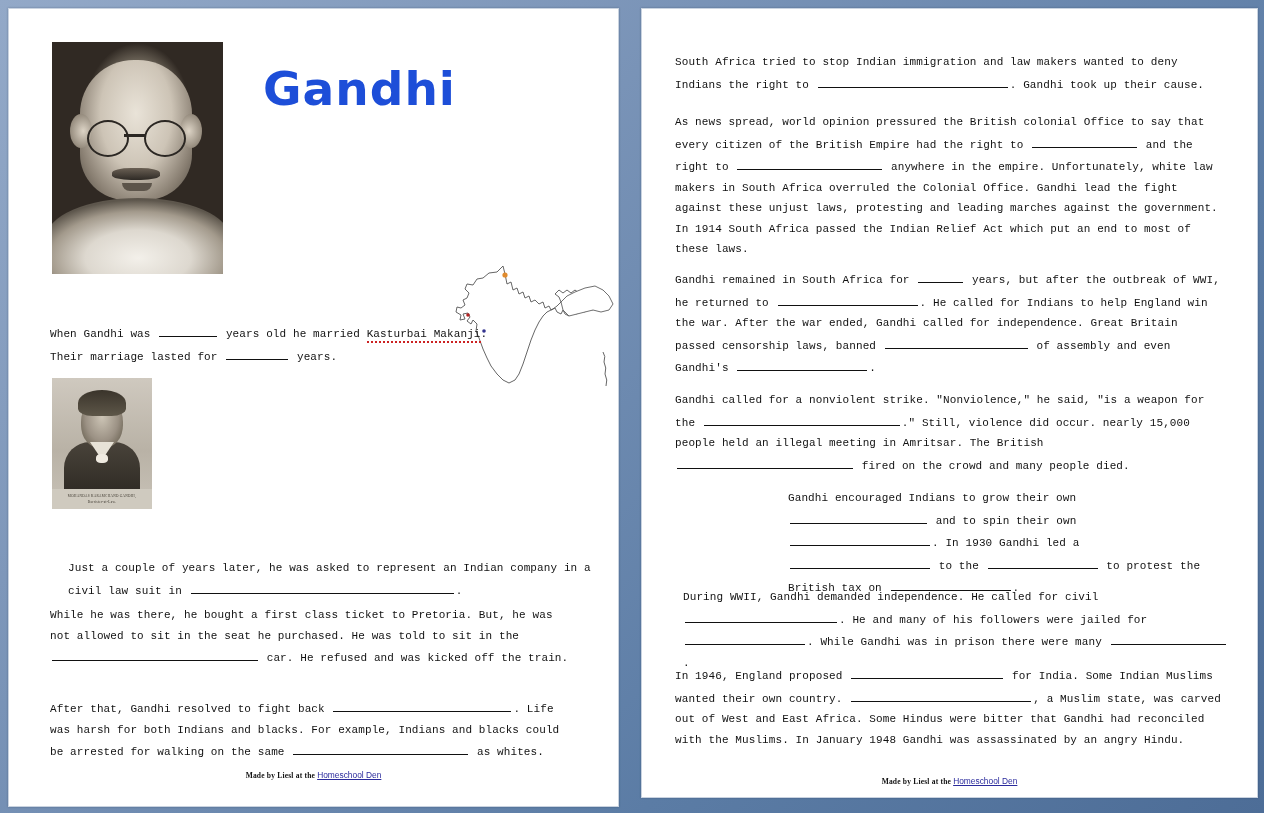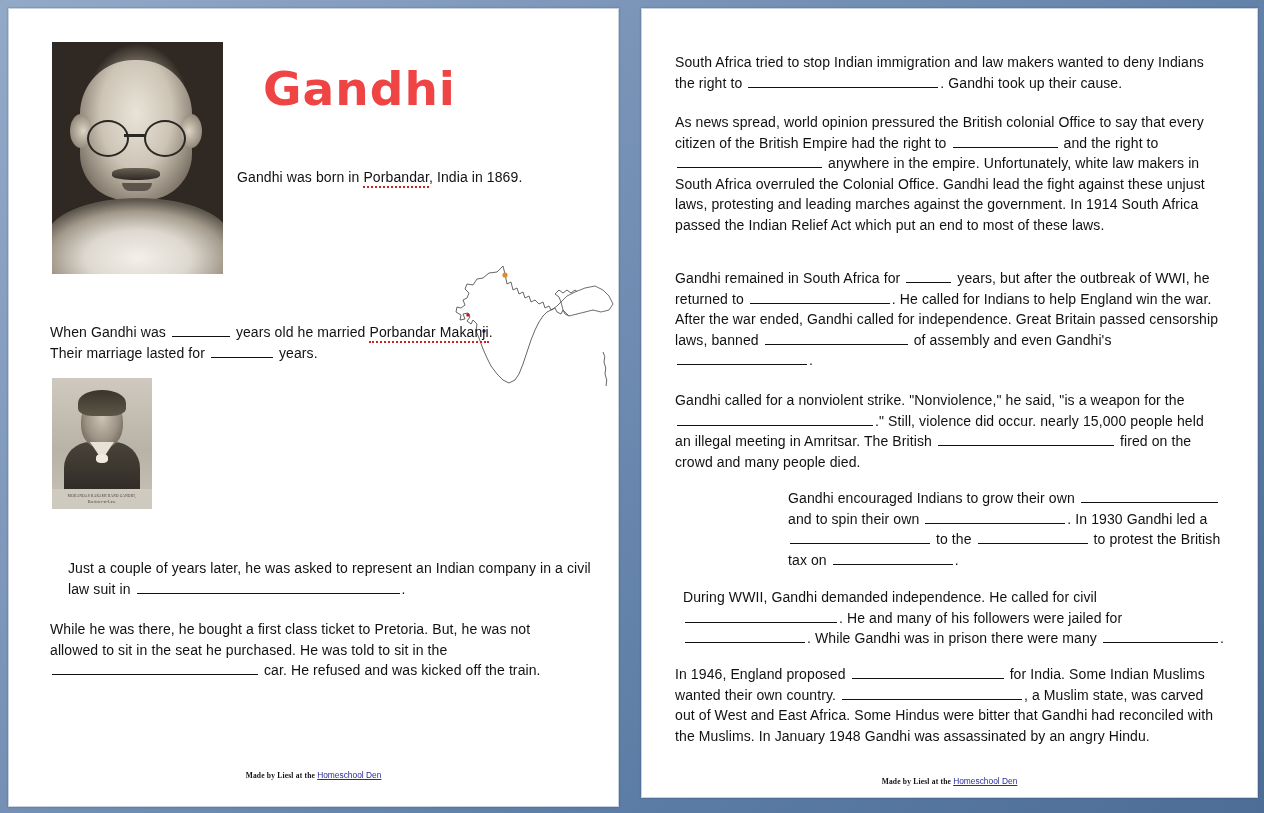--- a/index.html
+++ b/index.html
@@ -17,22 +17,22 @@
     box-shadow:0 0 2px rgba(20,40,70,.35);
     overflow:hidden;
   }
   #page-left{left:8px;width:609px;height:797px;}
   #page-right{left:641px;width:615px;height:788px;}
 
   .sheet{position:relative;width:100%;height:100%;}
 
   
   .txt{
-    font-family:Liberation Sans, sans-serif;
-    font-size:14px;line-height:20.5px;color:#111;
+    font-family:Liberation Mono, monospace;
+    font-size:11px;line-height:20.5px;color:#111;
     letter-spacing:.1px;
   }
   .blank{
     display:inline-block;border-bottom:1.3px solid #111;
     height:14px;vertical-align:baseline;margin:0 2px;
   }
   .misspell{
     border-bottom:2px dotted #cc2222;
     padding-bottom:1px;
   }
@@ -110,21 +110,21 @@
         <div class="ear-r"></div>
         <div class="glass-l"></div>
         <div class="glass-r"></div>
         <div class="bridge"></div>
         <div class="mustache"></div>
         <div class="mouth"></div>
         <div class="shawl"></div>
       </div>
 
       <div style="position:absolute;left:254px;top:52px;width:330px;height:62px;">
-        <span id="title-text" style="font-family:'DejaVu Sans',sans-serif;font-weight:bold;font-size:47px;line-height:56px;color:#ef4444;letter-spacing:1px;">Gandhi</span>
+        <span id="title-text" style="font-family:'DejaVu Sans',sans-serif;font-weight:bold;font-size:47px;line-height:56px;color:#1d4ed8;letter-spacing:1px;">Gandhi</span>
       </div>
 
       <div id="india-map">
         <svg viewBox="0 0 182 150" width="182" height="150">
           <path d="M60 14 L54 20 L46 21 L40 26 L34 27 L30 33 L24 32 L22 37 L26 41 L24 46 L20 48 L22 53
                    L18 56 L14 55 L13 60 L18 63 L17 68 L22 67 L20 62 L25 61 L27 65 L24 69 L28 72
                    L30 68 L34 72 L33 79 L36 86 L40 97 L44 106 L48 114 L54 122 L60 128 L66 131 L72 128
                    L76 122 L80 112 L84 100 L88 88 L92 78 L96 70 L100 64 L104 60 L110 57 L114 54
                    L118 50 L116 45 L112 42 L116 38 L120 41 L124 38 L128 41 L132 38 L136 41 L140 38
                    L144 42 L148 40 L152 44 L156 42 L160 46 L162 52 L158 56 L154 54 L150 58 L146 56
@@ -145,33 +145,33 @@
         <div class="yg-head"></div>
         <div class="yg-hair"></div>
         <div class="yg-collar"></div>
         <div class="yg-tie"></div>
         <div class="yg-caption">
           <div>MOHANDAS KARAMCHAND GANDHI,</div>
           <div>Barrister-at-Law.</div>
         </div>
       </div>
 
-      <div class="txt" style="position:absolute;left:228px;top:158px;width:350px;">Gandhi was born in <span class="misspell">Porbandar</span>,  India in 1869.</div>
-
-
-
-      <div class="txt" style="position:absolute;left:41px;top:313px;width:460px;">When Gandhi was <span class="blank" style="width: 58px;"></span> years old he married <span class="misspell">Porbandar Makanji</span>. Their marriage lasted for <span class="blank" style="width: 62px;"></span> years.</div>
+
+
+
+      <div class="txt" style="position:absolute;left:41px;top:313px;width:460px;">When Gandhi was <span class="blank" style="width: 58px;"></span> years old he married <span class="misspell">Kasturbai Makanji</span>. Their marriage lasted for <span class="blank" style="width: 62px;"></span> years.</div>
 
 
 
 
       <div class="txt" style="position:absolute;left:59px;top:549px;width:528px;">Just a couple of years later, he was asked to represent an Indian company in a civil law suit in <span class="blank" style="width: 263px;"></span>.</div>
 
-      <div class="txt" style="position:absolute;left:41px;top:610px;width:528px;">While he was there, he bought a first class ticket to Pretoria.  But, he was not allowed to sit in the seat he purchased. He was told to sit in the <span class="blank" style="width: 206px;"></span> car. He refused and was kicked off the train.</div>
-
+      <div class="txt" style="position:absolute;left:41px;top:596px;width:528px;">While he was there, he bought a first class ticket to Pretoria.  But, he was not allowed to sit in the seat he purchased. He was told to sit in the <span class="blank" style="width: 206px;"></span> car. He refused and was kicked off the train.</div>
+
+      <div class="txt" style="position:absolute;left:41px;top:688px;width:528px;">After that,  Gandhi resolved to fight back <span class="blank" style="width: 178px;"></span>. Life was harsh for both Indians and blacks. For example, Indians and blacks could be arrested for walking on the same <span class="blank" style="width: 175px;"></span> as whites.</div>
 
       <div class="footer" style="left:0;top:761px;">
         <span class="gothic">Made by Liesl at the </span><a class="link" href="#">Homeschool Den</a>
       </div>
 
     </div>
   </div>
 
   <div class="page" id="page-right">
     <div class="sheet">

